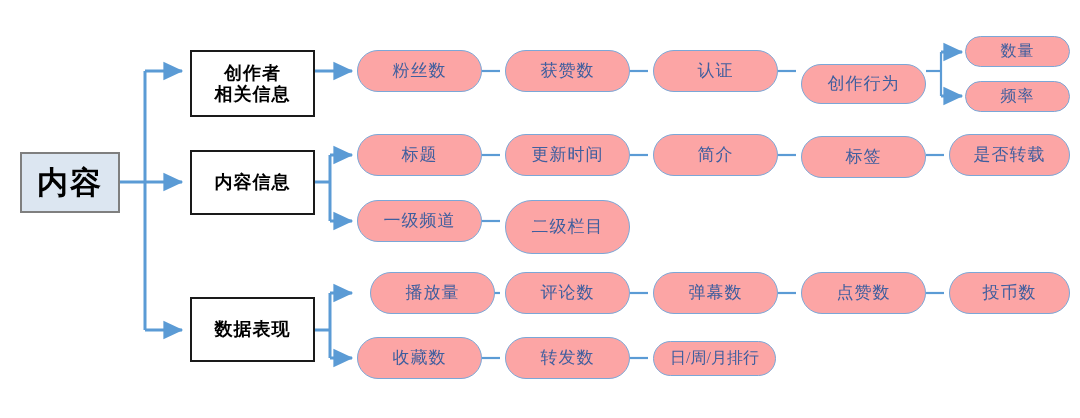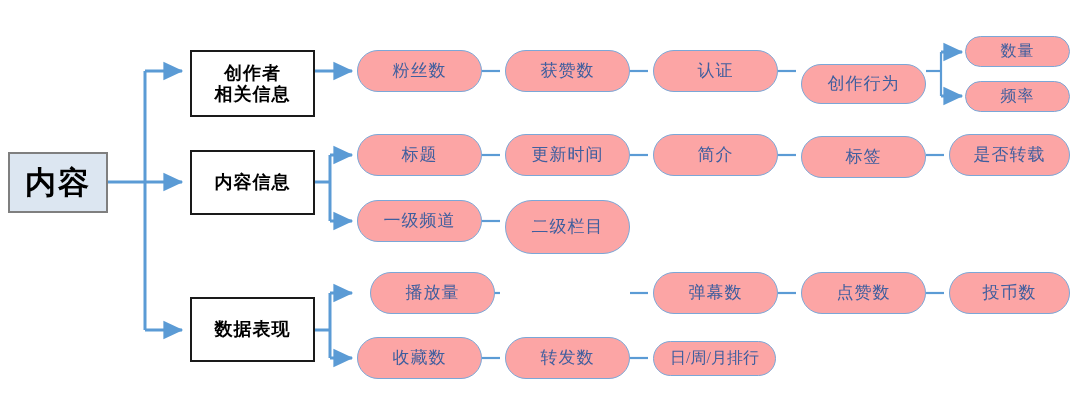--- a/index.html
+++ b/index.html
@@ -37,20 +37,21 @@
     white-space: pre-line;
   }
   
   .node.root {
     background: #dce6f1;
     border: 2px solid #7f7f7f;
     color: #000000;
     font-weight: 700;
     font-size: 31px;
     letter-spacing: 2px;
+    margin-left: 12px;
   }
   
   .node.cat {
     background: #ffffff;
     border: 2px solid #1a1a1a;
     color: #000000;
     font-weight: 700;
     font-size: 18px;
     letter-spacing: 1px;
   }
@@ -157,20 +158,21 @@
   <div class="node pill" style="left:357px; top:134px; width:125px; height:42px;">标题</div>
   <div class="node pill" style="left:505px; top:134px; width:125px; height:42px;">更新时间</div>
   <div class="node pill" style="left:653px; top:134px; width:125px; height:42px;">简介</div>
   <div class="node pill" style="left:801px; top:136px; width:125px; height:42px;">标签</div>
   <div class="node pill" style="left:357px; top:200px; width:125px; height:42px;">一级频道</div>
 
   <div class="node pill" style="left:949px; top:134px; width:121px; height:42px;">是否转载</div>
   <div class="node pill" style="left:505px; top:200px; width:125px; height:54px;">二级栏目</div>
 
   <div class="node pill" style="left:370px; top:272px; width:125px; height:42px;">播放量</div>
+  <div class="node pill" style="left:505px; top:272px; width:125px; height:42px;">评论数</div>
   <div class="node pill" style="left:653px; top:272px; width:125px; height:42px;">弹幕数</div>
   <div class="node pill" style="left:801px; top:272px; width:125px; height:42px;">点赞数</div>
   <div class="node pill" style="left:949px; top:272px; width:121px; height:42px;">投币数</div>
 
   <div class="node pill" style="left:357px; top:337px; width:125px; height:42px;">收藏数</div>
   <div class="node pill" style="left:505px; top:337px; width:125px; height:42px;">转发数</div>
   <div class="node pill narrow" style="left:653px; top:341px; width:123px; height:35px;">日/周/月排行</div>
 
 </div>
 

